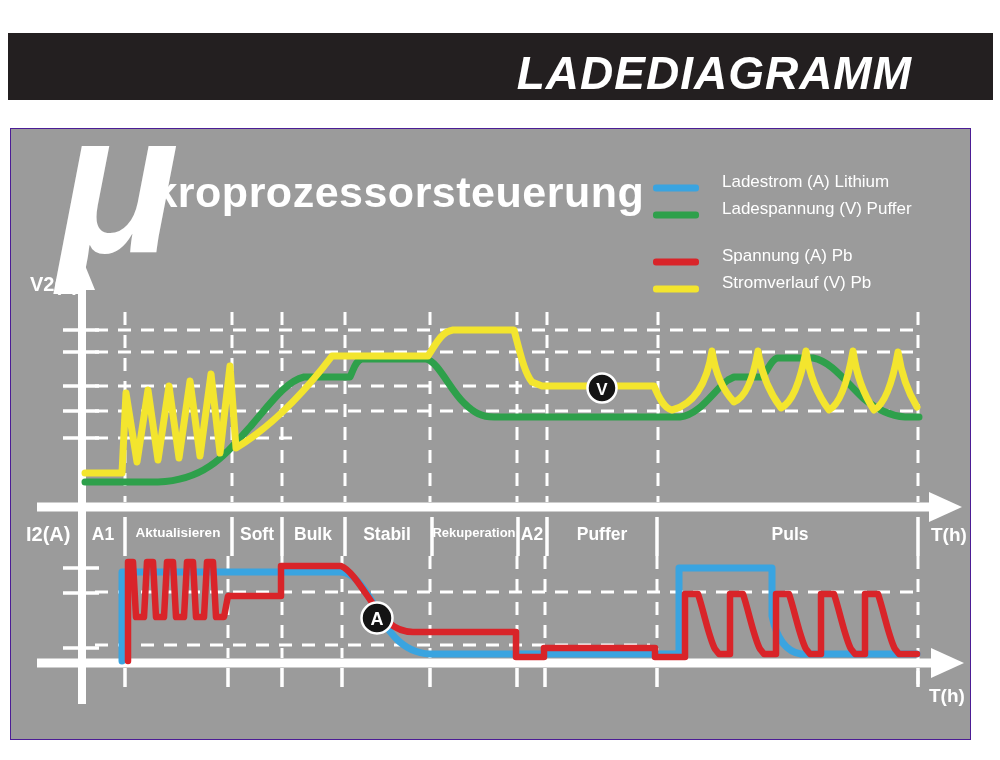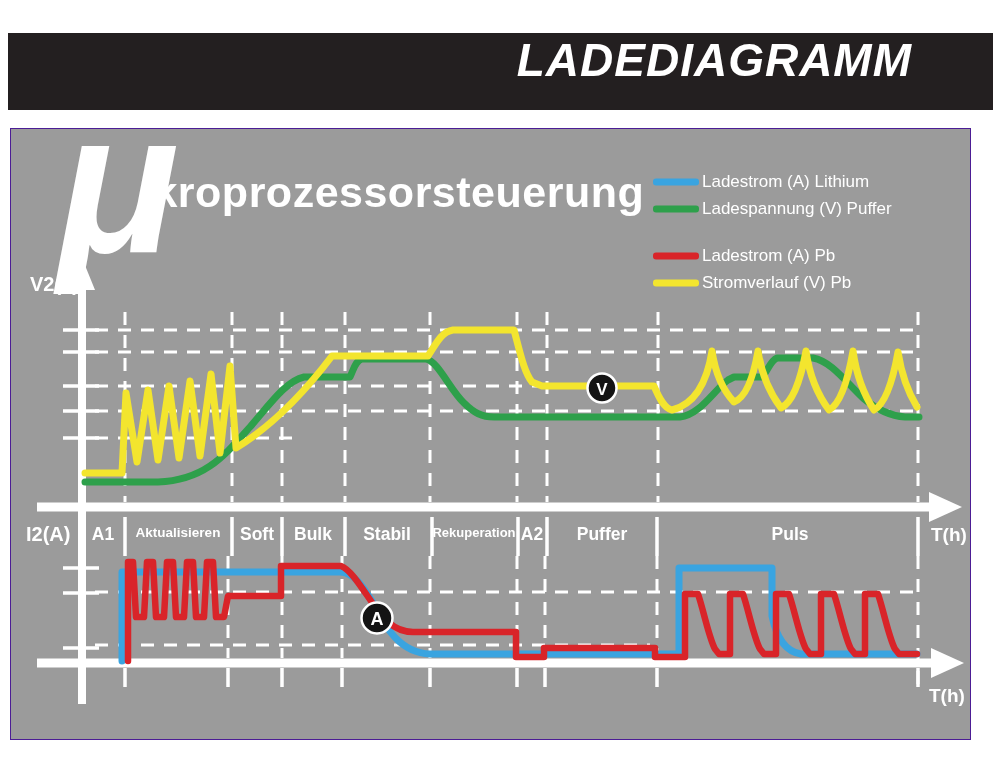--- a/index.html
+++ b/index.html
@@ -1,33 +1,33 @@
 <!DOCTYPE html>
 <html><head>
 <meta charset="utf-8">
 <style>
   html,body{margin:0;padding:0;width:1000px;height:760px;background:#ffffff;overflow:hidden;
             font-family:"Liberation Sans", sans-serif;}
   .stage{position:relative;width:1000px;height:760px;}
 
   
-  .header-bar{position:absolute;left:8px;top:33px;width:985px;height:77px;background:#231f20;
-              display:flex;align-items:flex-start;justify-content:flex-end;box-sizing:border-box;padding-right:81px;}
+  .header-bar{position:absolute;left:8px;top:33px;width:985px;height:67px;background:#231f20;
+              display:flex;align-items:flex-end;justify-content:flex-end;box-sizing:border-box;padding-right:81px;}
   .header-title{color:#fff;font-weight:bold;font-style:italic;font-size:46px;letter-spacing:1px;white-space:nowrap;}
 
   
   .panel{position:absolute;left:10px;top:128px;width:961px;height:612px;background:#9b9b9b;
          border:1px solid #4c1d95;box-sizing:border-box;}
   .product-title{position:absolute;left:130px;top:39px;color:#fff;font-weight:bold;font-size:43px;
                  letter-spacing:0.5px;white-space:nowrap;}
   .chart-subtitle{position:absolute;left:202px;top:105px;color:#fff;font-weight:bold;font-size:21px;
                   line-height:26px;white-space:nowrap;}
 
   
-  .legend-row{position:absolute;left:642px;display:flex;align-items:center;gap:3px;height:20px;}
+  .legend-row{position:absolute;left:642px;display:flex;align-items:flex-end;gap:23px;height:20px;}
   .legend-row .lbl{color:#fff;font-size:17px;white-space:nowrap;}
   .lr1{top:43px}.lr2{top:70px}.lr3{top:117px}.lr4{top:144px}
 
   
   .chart-svg{position:absolute;left:0;top:0;width:1000px;height:760px;}
   .chart-svg text{font-family:"Liberation Sans", sans-serif;fill:#ffffff;font-weight:bold;}
   .grid{stroke:#ffffff;stroke-width:3;stroke-dasharray:13 10;}
   .tick{stroke:#ffffff;stroke-width:3.5;}
   .axis{stroke:#ffffff;}
   .series{fill:none;stroke-linejoin:round;stroke-linecap:round;}
@@ -53,21 +53,21 @@
     <div class="legend-row lr2">
       <svg width="46" height="8">
           <rect x="0" y="0.5" width="46" height="7" rx="3" fill="#2ea04b"></rect>
         </svg>
       <span class="lbl">Ladespannung (V) Puffer</span>
     </div>
     <div class="legend-row lr3">
       <svg width="46" height="8">
           <rect x="0" y="0.5" width="46" height="7" rx="3" fill="#d92429"></rect>
         </svg>
-      <span class="lbl">Ladestrom (A) Pb</span>
+      <span class="lbl">Spannung (A) Pb</span>
     </div>
     <div class="legend-row lr4">
       <svg width="46" height="8">
           <rect x="0" y="0.5" width="46" height="7" rx="3" fill="#f3e52e"></rect>
         </svg>
       <span class="lbl">Stromverlauf (V) Pb</span>
     </div>
   </div>
 
   <svg class="chart-svg" viewBox="0 0 1000 760">

